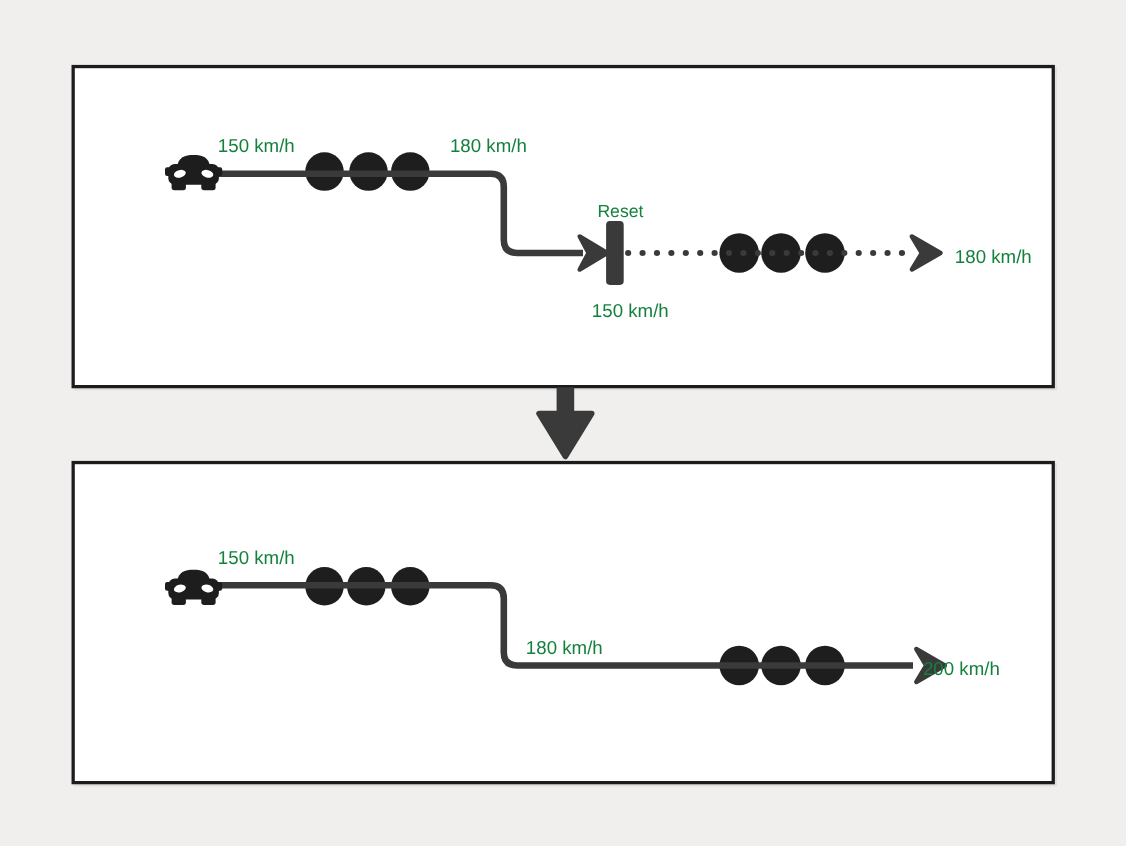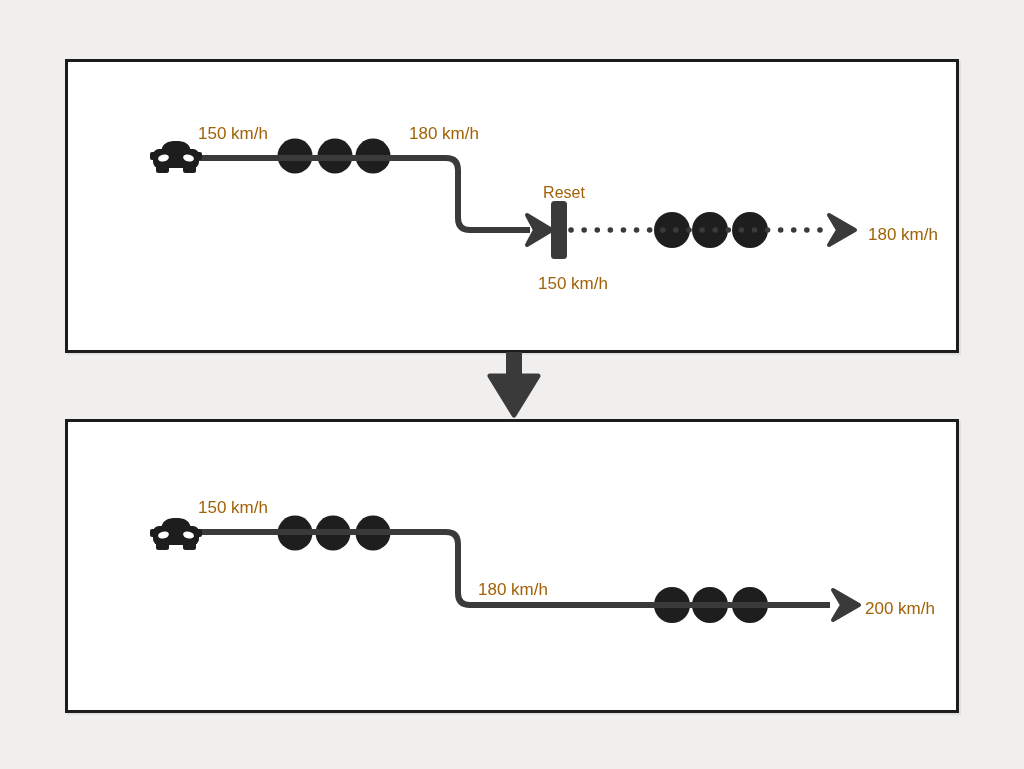--- a/index.html
+++ b/index.html
@@ -18,21 +18,21 @@
     box-sizing:border-box;
     box-shadow:2px 2px 0 rgba(0,0,0,0.06);
   }
   #panel-top{top:59px;}
   #panel-bottom{top:419px;}
   .gfx{position:absolute;left:0;top:0;width:888px;height:288px;display:block;}
   .lbl{
     position:absolute;
     transform:translate(-50%,-50%);
     font-size:17px;
-    color:#a16207;
+    color:#15803d;
     white-space:nowrap;
     line-height:1;
   }
   .lbl.small{font-size:16px;}
   .connector{position:absolute;left:479px;top:352px;width:70px;height:68px;}
   .track{fill:none;stroke:#3a3a3a;stroke-width:6;stroke-linecap:butt;}
   .track.dotted{stroke-width:5.5;stroke-dasharray:0.1 13;stroke-linecap:round;}
   .node{fill:#1e1e1e;}
   .fillshape{fill:#3a3a3a;stroke:#3a3a3a;stroke-width:4;stroke-linejoin:round;}
   .car{fill:#1d1d1d;}
@@ -108,16 +108,16 @@
         <path d="M9 14 C10 5 16 3 24 3 C32 3 38 5 39 14 Z"></path>
         <rect x="1" y="11" width="46" height="19" rx="6"></rect>
         <rect x="4" y="26" width="13" height="9" rx="2.5"></rect>
         <rect x="31" y="26" width="13" height="9" rx="2.5"></rect>
         <ellipse class="light" cx="11.5" cy="20" rx="5.5" ry="3.4" transform="rotate(-14 11.5 20)"></ellipse>
         <ellipse class="light" cx="36.5" cy="20" rx="5.5" ry="3.4" transform="rotate(14 36.5 20)"></ellipse>
       </g>
     </svg>
     <span class="lbl" style="left:165px;top:85px">150 km/h</span>
     <span class="lbl" style="left:445px;top:167px">180 km/h</span>
-    <span class="lbl" style="left:832px;top:186px">200 km/h</span>
+    <span class="lbl" style="left:806px;top:186px">200 km/h</span>
   </section>
 
 </div>
 
 </body></html>

